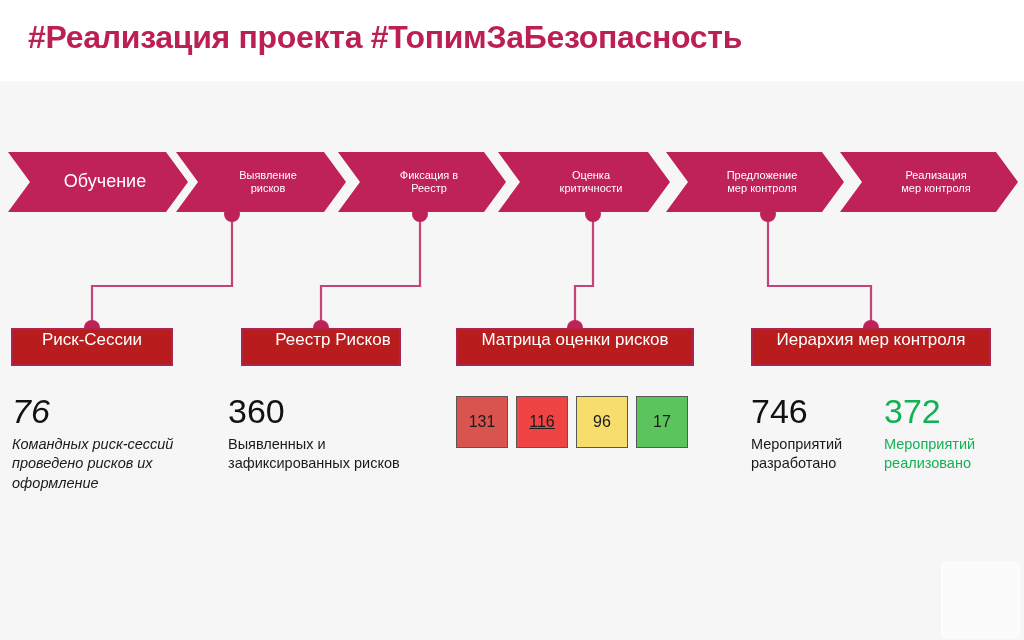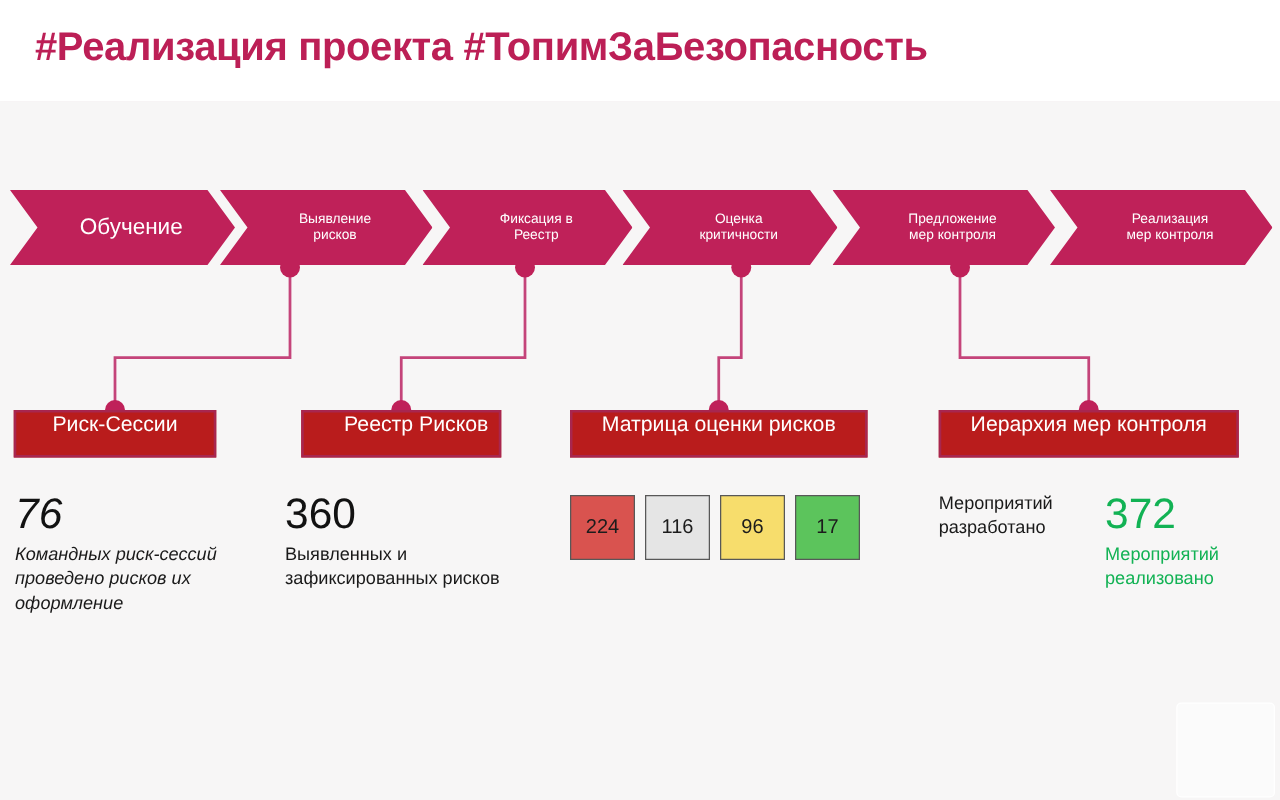--- a/index.html
+++ b/index.html
@@ -230,33 +230,34 @@
     <div class="stat-num">76</div>
     <div class="stat-cap">Командных риск-сессий проведено рисков их оформление</div>
   </div>
 
   <div class="stat" style="left:228px; top:313px; width:185px;">
     <div class="stat-num">360</div>
     <div class="stat-cap">Выявленных и зафиксированных рисков</div>
   </div>
 
   <div class="stat" style="left:751px; top:313px; width:128px;">
+    <div class="stat-num">746</div>
     <div class="stat-cap">Мероприятий разработано</div>
   </div>
 
   <div class="stat" style="left:884px; top:313px; width:130px;">
     <div class="stat-num green">372</div>
     <div class="stat-cap green">Мероприятий реализовано</div>
   </div>
 
   <div class="matrix">
     <div class="cell" style="background:#d9534f;">
-      <span>224</span>
-    </div>
-    <div class="cell" style="background:#e5e5e5;">
+      <span>131</span>
+    </div>
+    <div class="cell" style="background:#ef4444;text-decoration:underline;">
       <span>116</span>
     </div>
     <div class="cell" style="background:#f7dd6c;">
       <span>96</span>
     </div>
     <div class="cell" style="background:#5cc45c;">
       <span>17</span>
     </div>
   </div>
 

